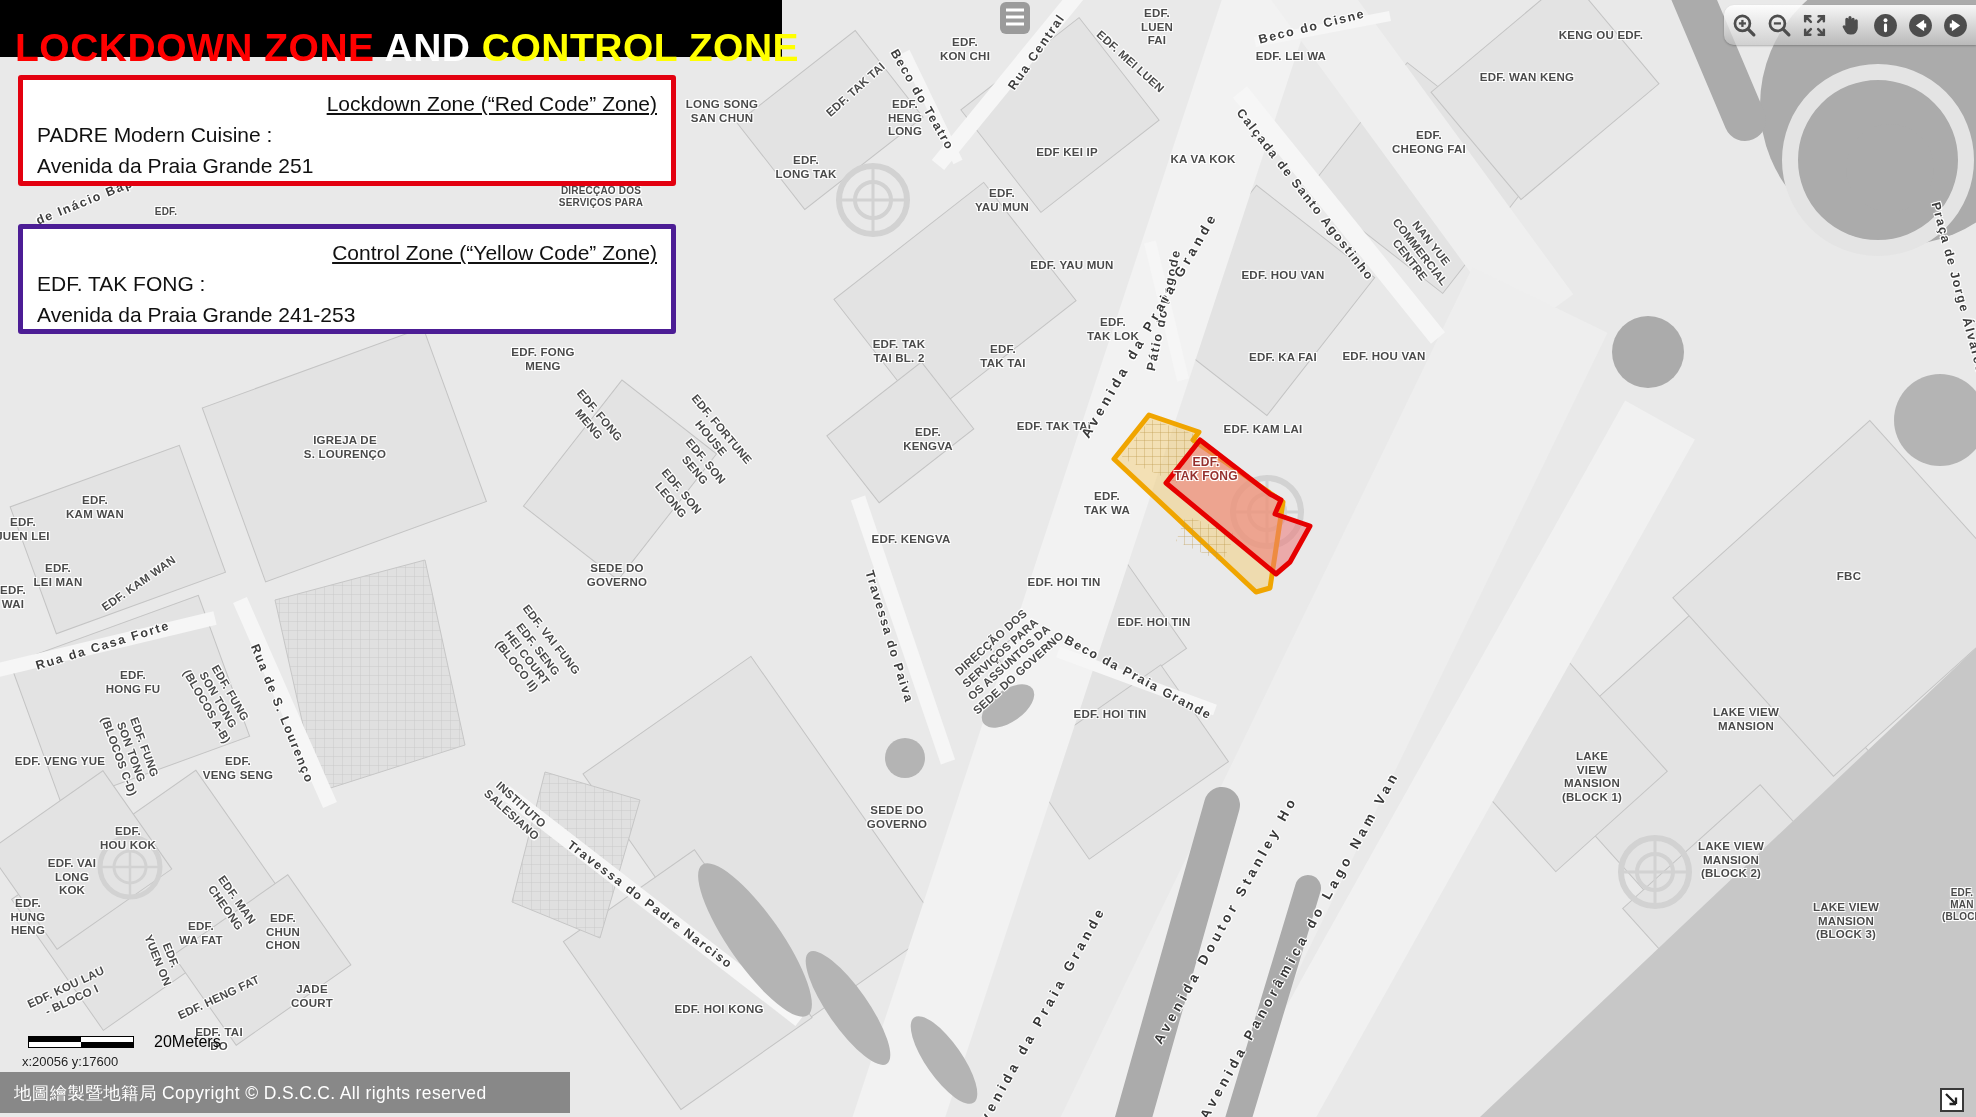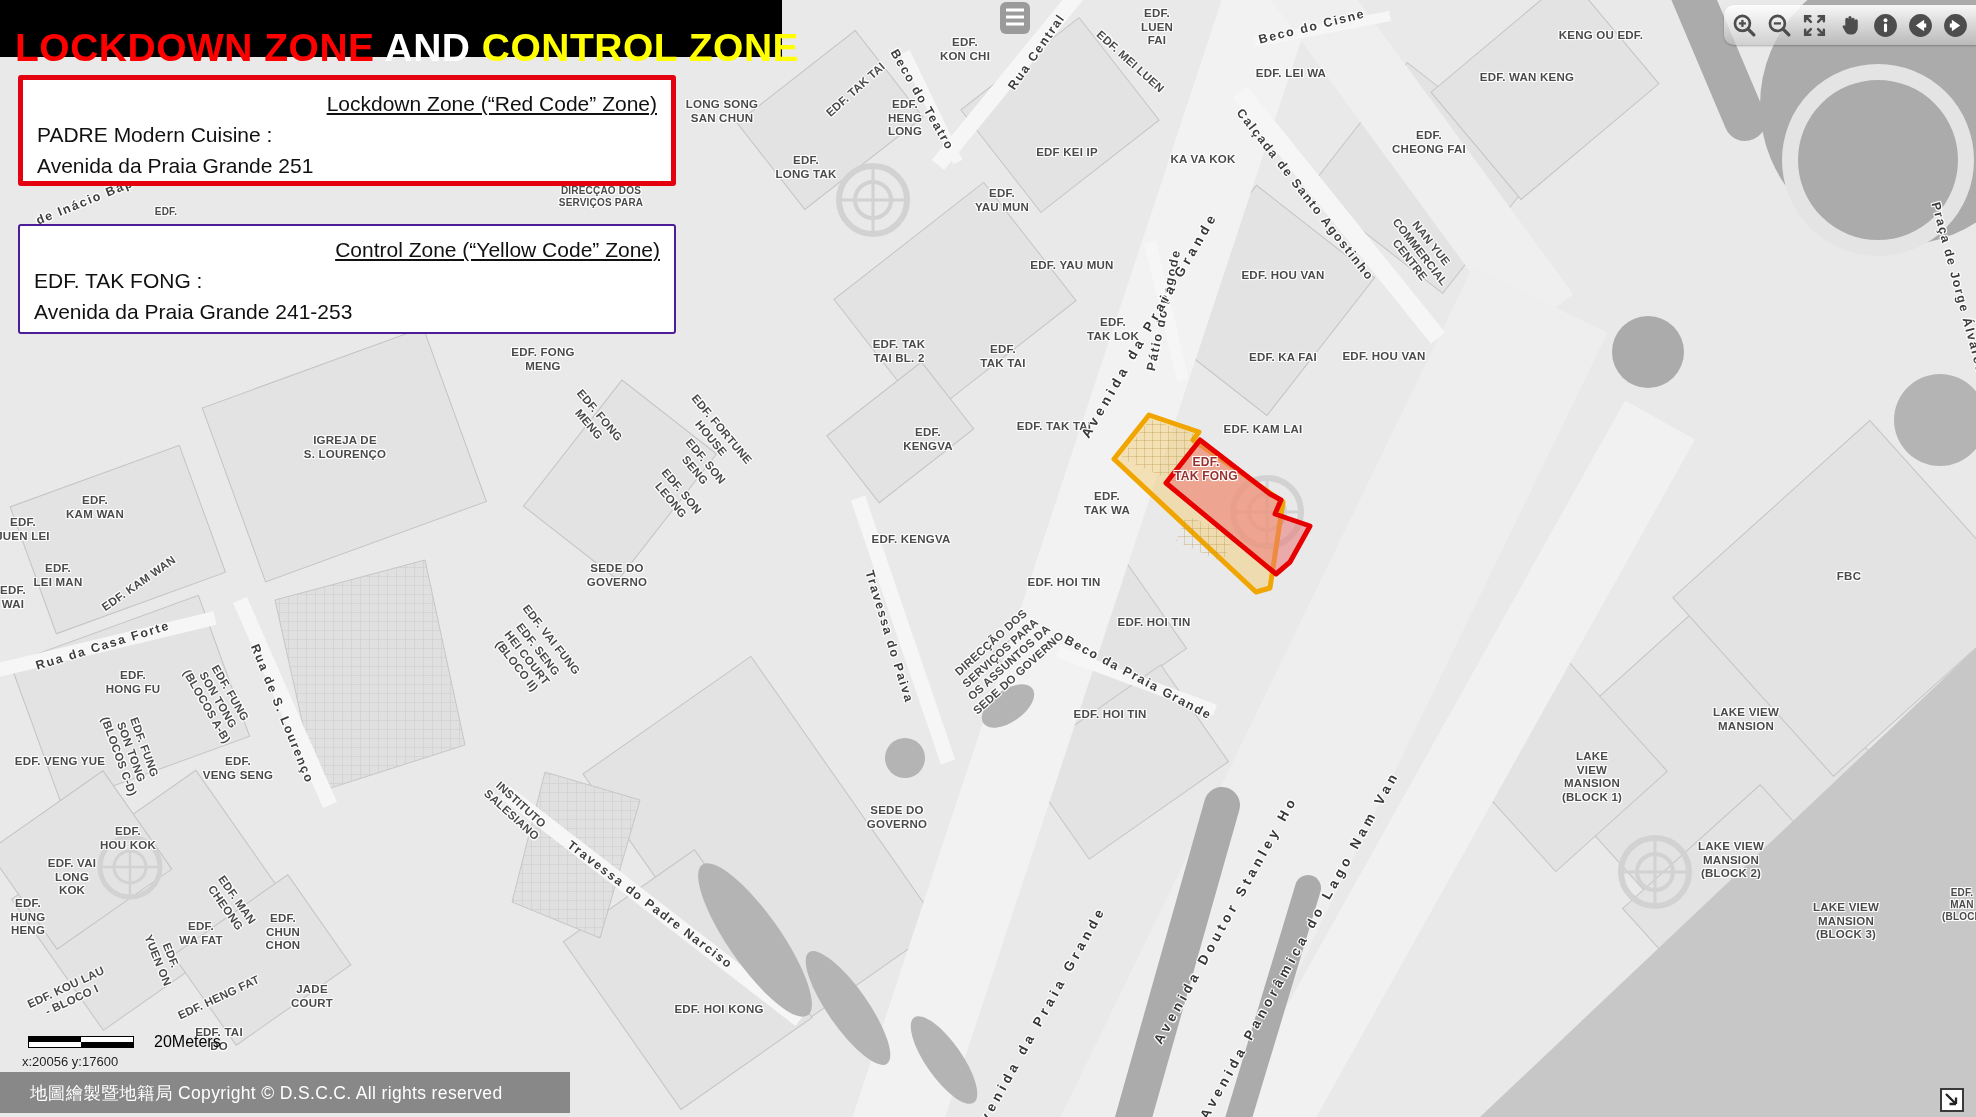--- a/index.html
+++ b/index.html
@@ -19,38 +19,38 @@
   #title-bar{position:absolute;left:0;top:0;width:782px;height:57px;background:#000;
              display:flex;align-items:center;padding-left:15px;box-sizing:border-box;}
   #title-bar span{font-size:39px;font-weight:bold;letter-spacing:.5px;white-space:pre;margin-top:38px;}
   .t-red{color:#ff0000;} .t-white{color:#ffffff;} .t-yellow{color:#ffff00;}
   
   .legend-box{position:absolute;left:18px;width:658px;background:#fff;border-radius:3px;
               padding:8px 14px;box-sizing:border-box;color:#111;}
   .legend-box .hd{font-size:21px;text-decoration:underline;line-height:31px;text-align:right;}
   .legend-box .ln{font-size:21px;line-height:31px;}
   #lockdown-box{top:75px;border:5px solid #e3000f;height:111px;}
-  #control-box{top:224px;border:2px solid #4c1d95;height:110px;}
+  #control-box{top:224px;border:5px solid #4c1d95;height:110px;}
   
   #toolbar{position:absolute;right:0;top:5px;width:252px;height:40px;
            background:linear-gradient(#ffffffe6,#c2c2c2a0);border-radius:10px 0 0 10px;
            display:flex;align-items:center;justify-content:space-evenly;
            box-shadow:0 1px 2px rgba(0,0,0,.25);}
   .tool{width:30px;height:30px;display:flex;align-items:center;justify-content:center;cursor:pointer;}
   
   #scale-widget{position:absolute;left:28px;top:1033px;display:flex;align-items:center;}
   #scale-bar{width:104px;height:10px;border:1px solid #000;display:grid;
              grid-template-columns:1fr 1fr;grid-template-rows:1fr 1fr;background:#fff;}
   #scale-bar i:nth-child(1){background:#000;} #scale-bar i:nth-child(4){background:#000;}
   #scale-label{font-size:16px;color:#000000;margin-left:20px;}
   #coords{position:absolute;left:22px;top:1054px;font-size:13px;color:#222;
           text-shadow:0 0 2px #fff;}
   #copyright-bar{position:absolute;left:0;top:1072px;width:570px;height:41px;
                  background:rgba(125,125,125,.9);display:flex;align-items:center;
-                 padding-left:30px;box-sizing:border-box;}
+                 padding-left:14px;box-sizing:border-box;}
   #copyright-bar span{color:#fff;font-size:17.5px;letter-spacing:.02em;}
   #corner-toggle{position:absolute;left:1940px;top:1088px;width:24px;height:24px;
                  background:#fff;border:2px solid #3a3a3a;box-sizing:border-box;
                  display:flex;align-items:center;justify-content:center;cursor:pointer;}
 </style>
 </head>
 <body>
 
 <div id="app">
 
@@ -175,21 +175,21 @@
       <div class="lbl" style="left: 856px; top: 90px; transform: translate(-50%, -50%) rotate(-42deg);">EDF. TAK TAI</div>
       <div class="lbl s" style="left: 922px; top: 100px; transform: translate(-50%, -50%) rotate(60deg);">Beco do Teatro</div>
       <div class="lbl" style="left: 806px; top: 168px; transform: translate(-50%, -50%) rotate(0deg);">EDF.
 LONG TAK</div>
       <div class="lbl s" style="left: 1037px; top: 52px; transform: translate(-50%, -50%) rotate(-55deg);">Rua Central</div>
       <div class="lbl" style="left: 1157px; top: 27px; transform: translate(-50%, -50%) rotate(0deg);">EDF.
 LUEN
 FAI</div>
       <div class="lbl" style="left: 1130px; top: 62px; transform: translate(-50%, -50%) rotate(42deg);">EDF. MEI LUEN</div>
       <div class="lbl s" style="left: 1312px; top: 27px; transform: translate(-50%, -50%) rotate(-14deg);">Beco do Cisne</div>
-      <div class="lbl" style="left: 1291px; top: 74px; transform: translate(-50%, -50%) rotate(0deg);">EDF. LEI WA</div>
+      <div class="lbl" style="left: 1291px; top: 57px; transform: translate(-50%, -50%) rotate(0deg);">EDF. LEI WA</div>
       <div class="lbl" style="left: 1067px; top: 153px; transform: translate(-50%, -50%) rotate(0deg);">EDF KEI IP</div>
       <div class="lbl" style="left: 1203px; top: 160px; transform: translate(-50%, -50%) rotate(0deg);">KA VA KOK</div>
       <div class="lbl" style="left: 1002px; top: 201px; transform: translate(-50%, -50%) rotate(0deg);">EDF.
 YAU MUN</div>
       <div class="lbl" style="left: 1072px; top: 266px; transform: translate(-50%, -50%) rotate(0deg);">EDF. YAU MUN</div>
       <div class="lbl s" style="left: 1305px; top: 195px; transform: translate(-50%, -50%) rotate(52deg);">Calçada de Santo Agostinho</div>
       <div class="lbl" style="left: 1283px; top: 276px; transform: translate(-50%, -50%) rotate(0deg);">EDF. HOU VAN</div>
       <div class="lbl s" style="left: 1164px; top: 310px; transform: translate(-50%, -50%) rotate(-78deg);">Pátio do Pagode</div>
       <div class="lbl" style="left: 1113px; top: 330px; transform: translate(-50%, -50%) rotate(0deg);">EDF.
 TAK LOK</div>

